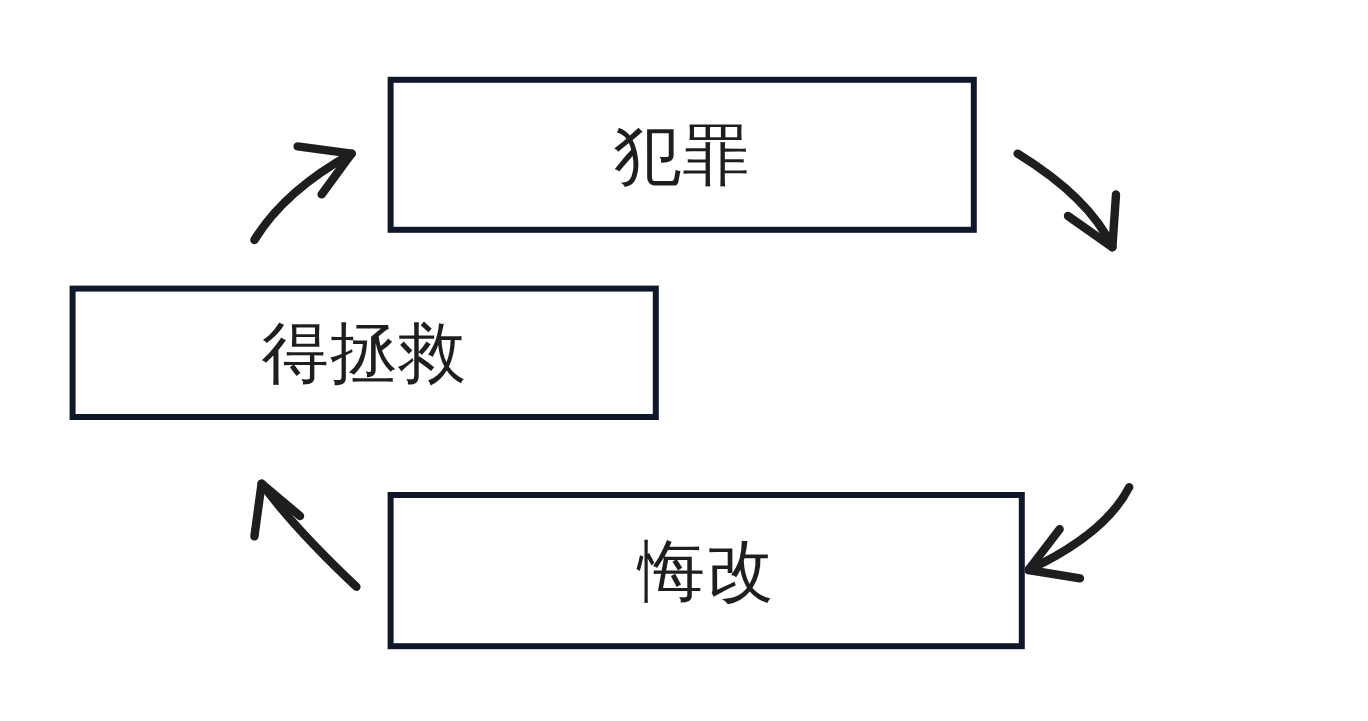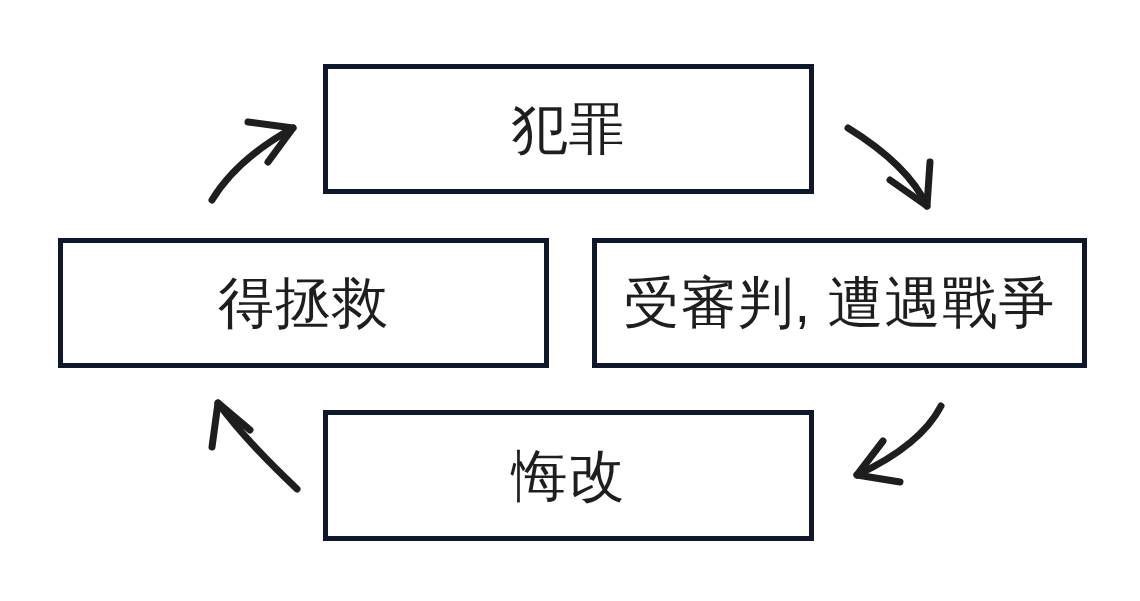--- a/index.html
+++ b/index.html
@@ -25,23 +25,23 @@
     justify-content: center;
   }
   .node-label {
     font-size: 56px;
     line-height: 1;
     color: #1e1e1e;
     white-space: nowrap;
     letter-spacing: 1px;
   }
   .node-top    { left: 323px; top: 64px;  width: 491px; height: 130px; }
-  .node-left   { left: 58px;  top: 238px; width: 491px; height: 130px; }
+  .node-left   { left: 58px;  top: 238px; width: 491px; height: 112px; }
   .node-right  { left: 592px; top: 238px; width: 495px; height: 130px; }
-  .node-bottom { left: 323px; top: 410px; width: 491px; height: 131px; justify-content: center; }
+  .node-bottom { left: 323px; top: 410px; width: 531px; height: 131px; justify-content: center; }
   .arrows-layer {
     position: absolute;
     left: 0;
     top: 0;
     width: 1140px;
     height: 601px;
     pointer-events: none;
   }
   .arrow-stroke {
     fill: none;
@@ -72,23 +72,20 @@
     <g>
       <path class="arrow-stroke" d="M 212 200 Q 237 159 293 128"></path>
       <path class="arrow-stroke" d="M 248 122 L 293 128 L 268 162"></path>
     </g>
   </svg>
 
   <div class="node node-top">
     <span class="node-label">犯罪</span>
   </div>
 
-  <div class="node node-right">
-    <span class="node-label">受審判, 遭遇戰爭</span>
-  </div>
 
   <div class="node node-bottom">
     <span class="node-label">悔改</span>
   </div>
 
   <div class="node node-left">
     <span class="node-label">得拯救</span>
   </div>
 
 </div>

